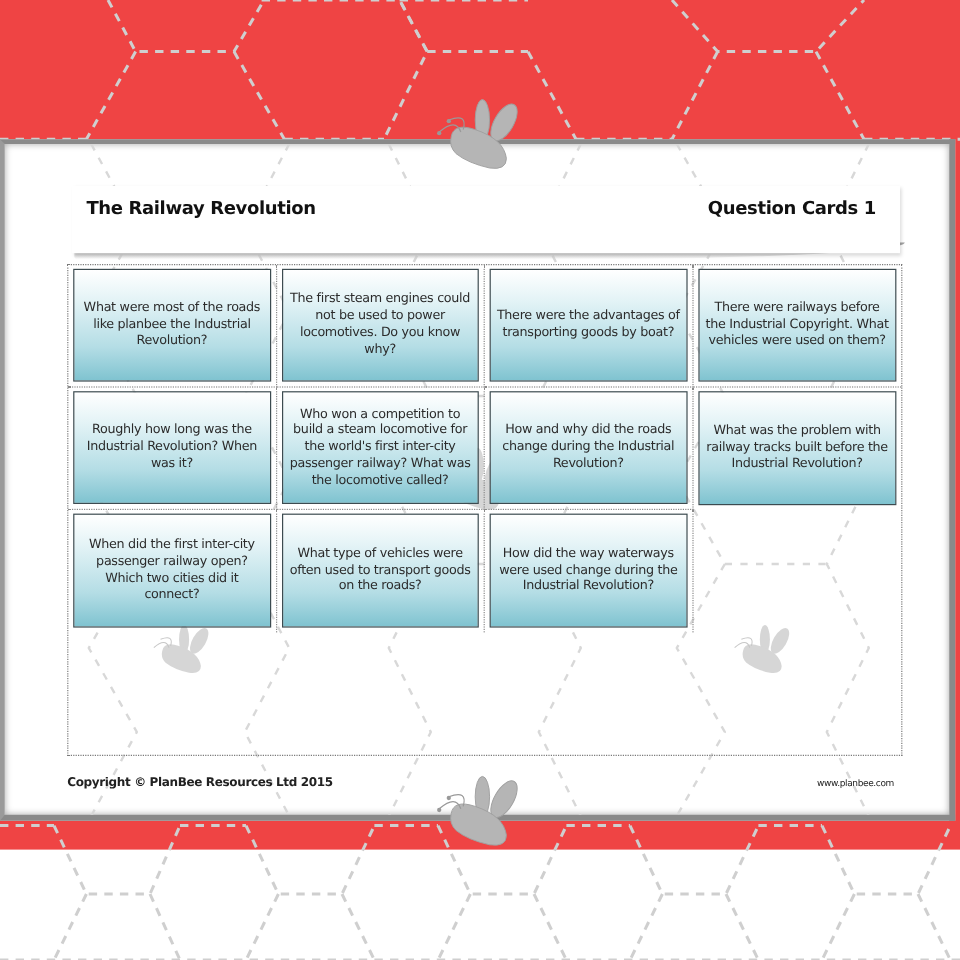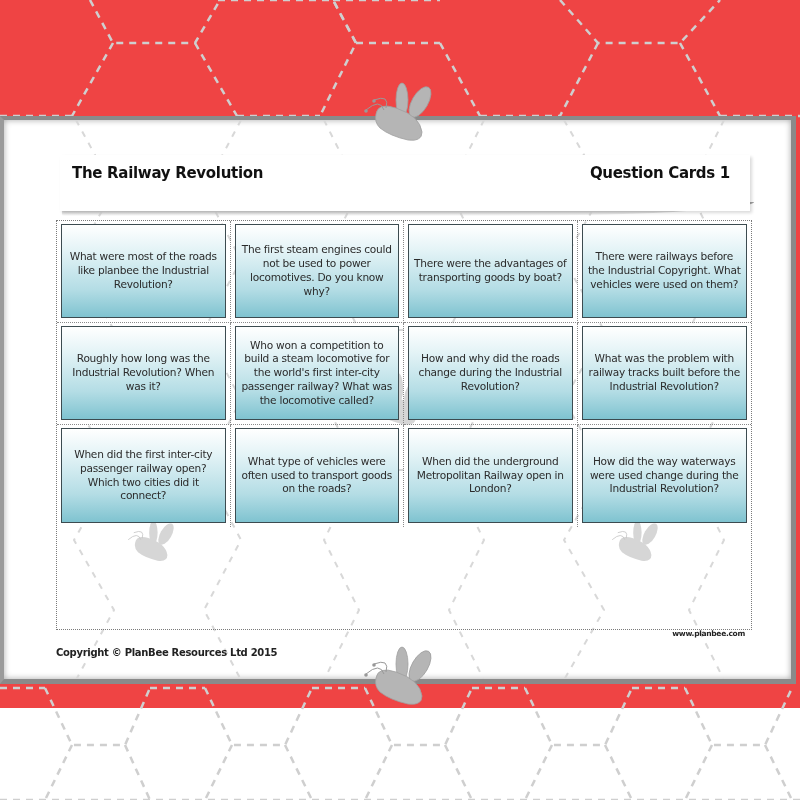--- a/index.html
+++ b/index.html
@@ -135,23 +135,23 @@
       font-family: "DejaVu Sans", sans-serif;
       font-weight: bold;
       font-size: 10px;
       color: #222;
       letter-spacing: -0.3px;
       text-align: right;
     }
     .footer-right {
       position: absolute;
       right: 46px;
-      top: 509px;
-      font-family: "DejaVu Sans", sans-serif;
-      font-weight: bold;
+      top: 528px;
+      font-family: "DejaVu Sans", sans-serif;
+      font-weight: normal;
       font-size: 7.5px;
       color: #222;
       letter-spacing: -0.3px;
     }
     .bee {
       position: absolute;
       z-index: 5;
       pointer-events: none;
     }
     .bee.faint { opacity: 0.55; z-index: 1; }
@@ -279,25 +279,20 @@
             <span class="card-text">When did the first inter-city passenger railway open? Which two cities did it connect?</span>
           </div>
         </div>
       <div class="cell">
           <div class="card">
             <span class="card-text">What type of vehicles were often used to transport goods on the roads?</span>
           </div>
         </div>
       <div class="cell">
           <div class="card">
-            <span class="card-text">When did the underground Metropolitan Railway open in London?</span>
-          </div>
-        </div>
-      <div class="cell">
-          <div class="card">
             <span class="card-text">How did the way waterways were used change during the Industrial Revolution?</span>
           </div>
         </div>
     </div>
 
     <div class="footer-left">Copyright © PlanBee Resources Ltd 2015</div>
     <div class="footer-right">www.planbee.com</div>
   </div>
 
   <svg class="bee" style="left:360px; top:82px; width:80px; height:64px;" viewBox="0 0 80 64">

